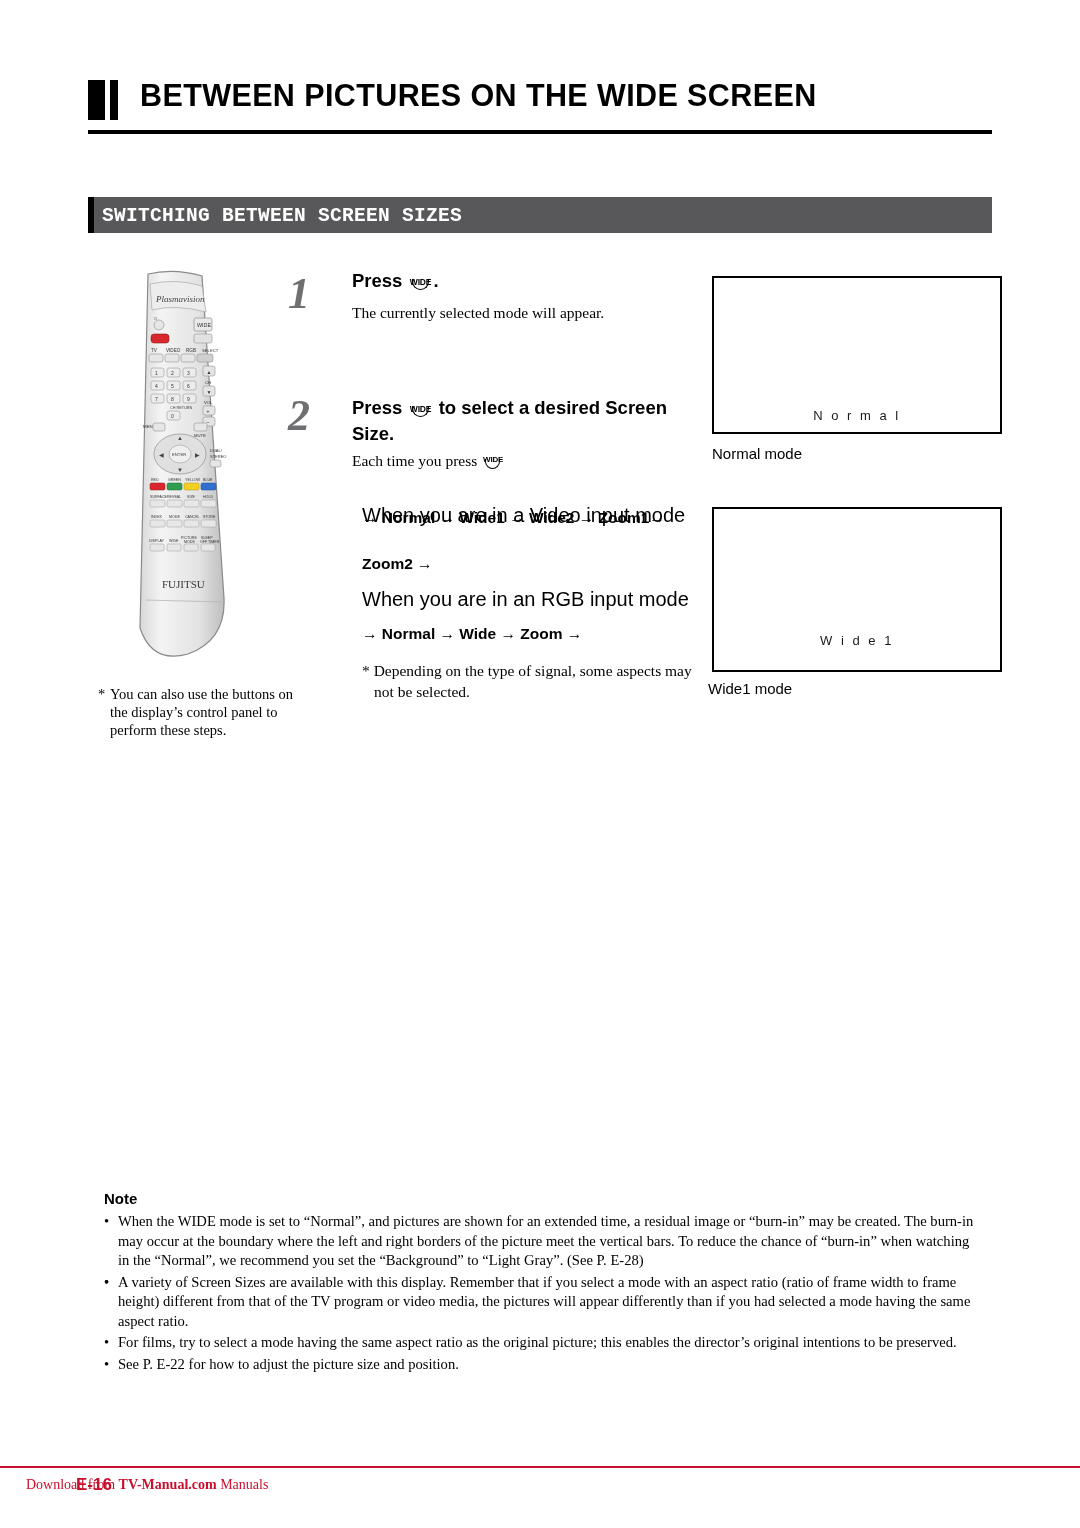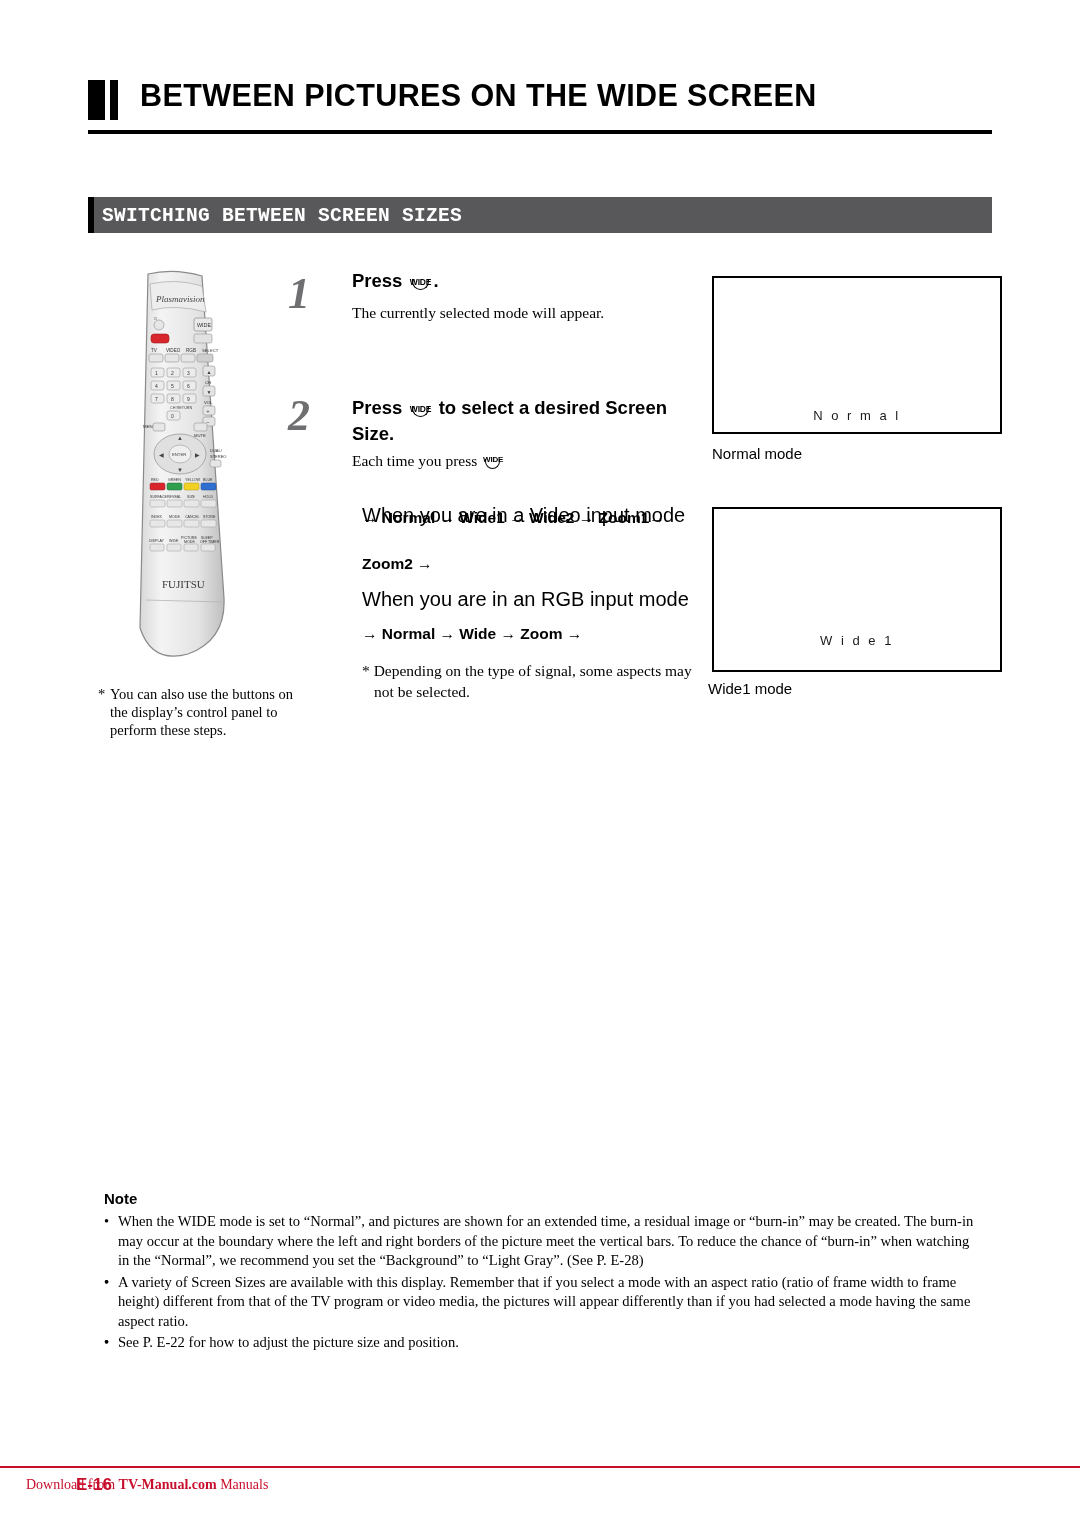--- a/index.html
+++ b/index.html
@@ -469,20 +469,21 @@
   </div>
   <div class="note-item">
     <span class="bullet">•</span>
   </div>
   <div class="note-item">
     <span class="bullet">•</span>
     <span>A variety of Screen Sizes are available with this display.  Remember that if you select a mode with an aspect ratio (ratio of frame width to frame height) different from that of the TV program or video media, the pictures will appear differently than if you had selected a mode having the same aspect ratio.</span>
   </div>
   <div class="note-item">
     <span class="bullet">•</span>
+    <div class="note-sub" style="padding-left:0;">For films, try to select a mode having the same aspect ratio as the original picture; this enables the director’s original intentions to be preserved.</div>
   </div>
   <div class="note-item">
     <span class="bullet">•</span>
     <span>See P. E-22 for how to adjust the picture size and position.</span>
   </div>
 </div>
 
 <div class="footer-rule"></div>
 <div class="footer-link">
   <span>Download from </span><b>TV-Manual.com</b><span> Manuals</span>

